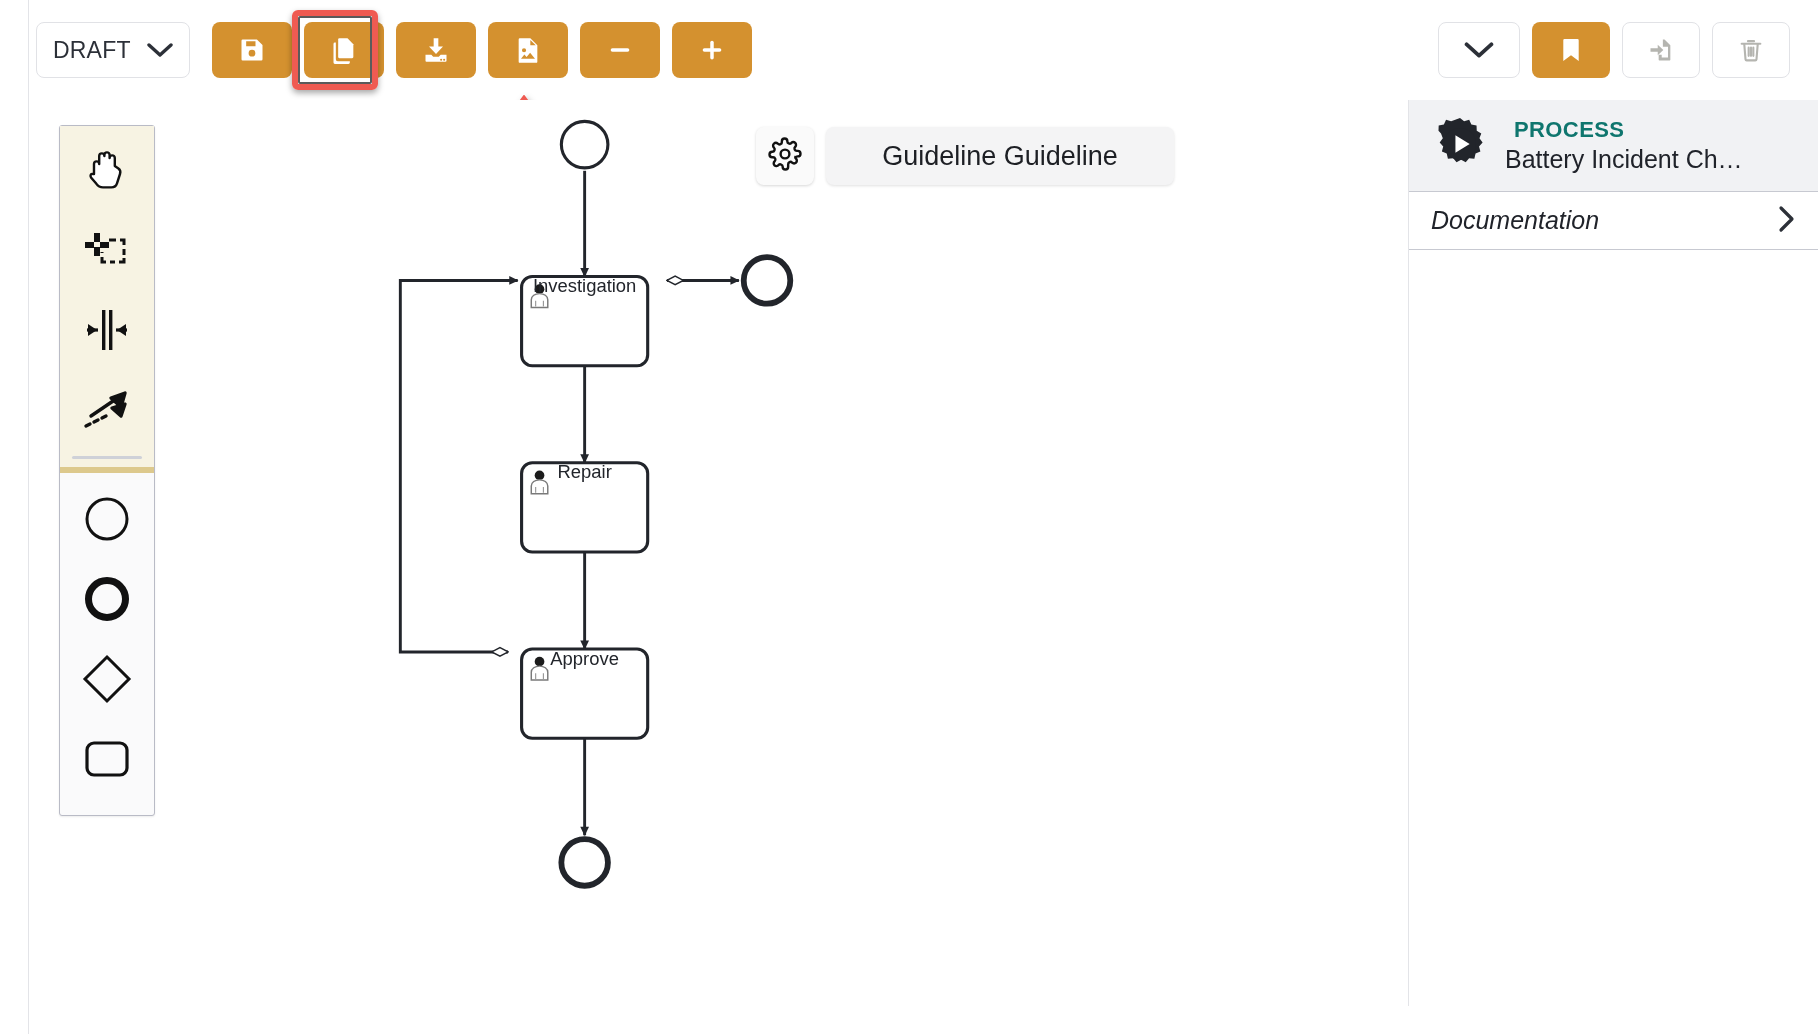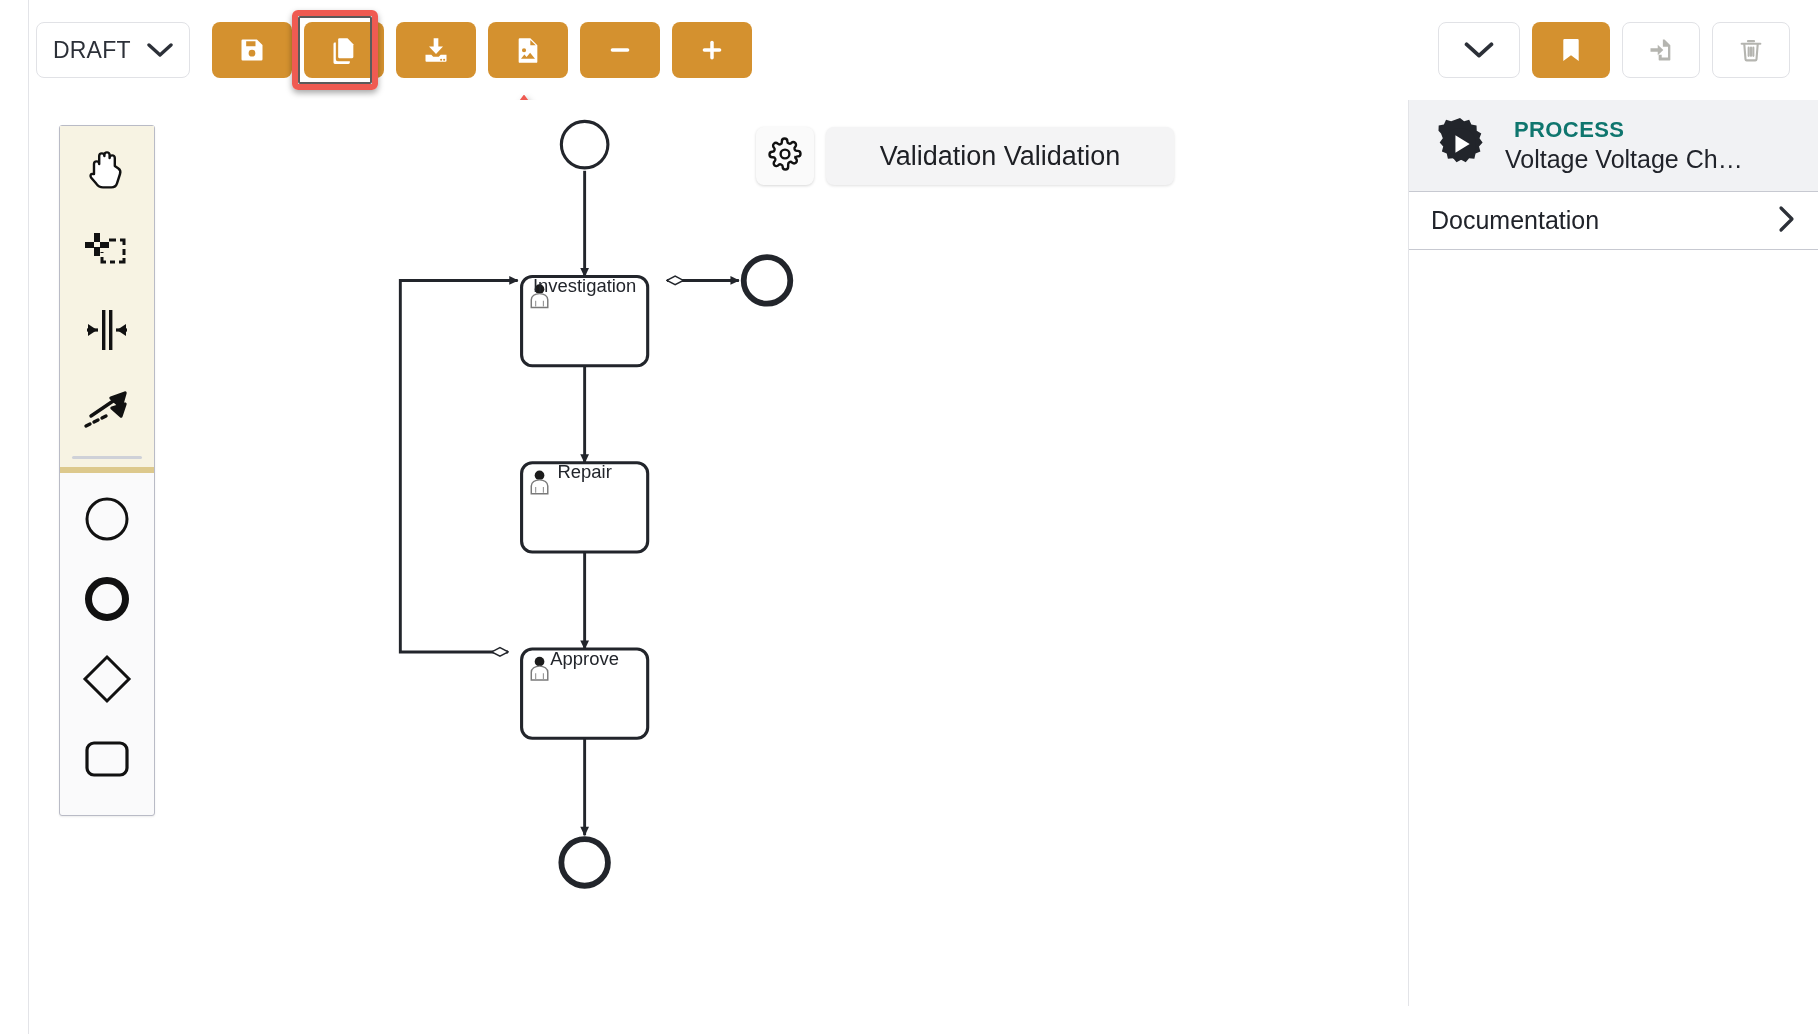--- a/index.html
+++ b/index.html
@@ -108,21 +108,21 @@
     background:#f1f2f4; border-bottom:1px solid #c7c9d1;
   }
   .props-header .ptxt { display:flex; flex-direction:column; justify-content:center; line-height:1.2; overflow:hidden;}
   .props-kind { font-size:22px; font-weight:bold; color:#0f766e; letter-spacing:.4px;margin-left:9px; }
   .props-title { font-size:25px; color:#20232a; white-space:nowrap; overflow:hidden; }
   .props-row {
     height:58px; display:flex; align-items:center;
     padding:0 22px; border-bottom:1px solid #c7c9d1; cursor:pointer;
   }
   .props-row .label { font-size:25px; color:#20232a; flex:1; }
-  .props-row.italic .label { }
+  .props-row.italic .label { font-style:italic; }
   .dot { width:14px; height:14px; border-radius:50%; background:#565b6b; margin-right:36px; }
 </style>
 </head>
 <body>
 
 <div id="app">
 
   <div class="rail-divider"></div>
 
   <div class="toolbar">
@@ -327,21 +327,21 @@
     </div>
 
     <div class="chip-gear">
       <span>
         <svg width="34" height="34" viewBox="0 0 24 24" fill="none" stroke="#111" stroke-width="1.7">
           <circle cx="12" cy="12" r="3.1"></circle>
           <path d="M19.4 13.5a1.6 1.6 0 0 0 .32 1.77l.06.06a1.94 1.94 0 1 1-2.75 2.75l-.06-.06a1.6 1.6 0 0 0-1.77-.32 1.6 1.6 0 0 0-.97 1.47V21a1.94 1.94 0 0 1-3.88 0v-.1a1.6 1.6 0 0 0-1.05-1.47 1.6 1.6 0 0 0-1.77.32l-.06.06A1.94 1.94 0 1 1 4.72 17.1l.06-.06a1.6 1.6 0 0 0 .32-1.77 1.6 1.6 0 0 0-1.47-.97H3a1.94 1.94 0 0 1 0-3.88h.1a1.6 1.6 0 0 0 1.47-1.05 1.6 1.6 0 0 0-.32-1.77l-.06-.06A1.94 1.94 0 1 1 6.9 4.72l.06.06a1.6 1.6 0 0 0 1.77.32h.08a1.6 1.6 0 0 0 .97-1.47V3a1.94 1.94 0 1 1 3.88 0v.1a1.6 1.6 0 0 0 .97 1.47 1.6 1.6 0 0 0 1.77-.32l.06-.06a1.94 1.94 0 1 1 2.75 2.75l-.06.06a1.6 1.6 0 0 0-.32 1.77v.08a1.6 1.6 0 0 0 1.47.97H21a1.94 1.94 0 1 1 0 3.88h-.1a1.6 1.6 0 0 0-1.5.97z"></path>
         </svg>
       </span>
     </div>
-    <div class="chip-name">Validation Validation</div>
+    <div class="chip-name">Guideline Guideline</div>
 
     <svg class="diagram" viewBox="0 0 1408 934">
       <defs>
         <marker id="arrow" markerWidth="11" markerHeight="11" refX="9.2" refY="5.5" orient="auto" markerUnits="userSpaceOnUse">
           <path d="M0.5 1 L10 5.5 L0.5 10 z" fill="#22252b"></path>
         </marker>
         <marker id="cond" markerWidth="20" markerHeight="12" refX="1.2" refY="6" orient="auto" markerUnits="userSpaceOnUse">
           <path d="M1 6 L9.5 1.6 L18 6 L9.5 10.4 Z" fill="#fff" stroke="#22252b" stroke-width="1.5"></path>
         </marker>
       </defs>
@@ -408,21 +408,21 @@
     <div class="props-header">
       <span>
         <svg width="58" height="58" viewBox="0 0 24 24" fill="#22252b">
           <path d="M12 1.2l1.7 1.35 2.1-.62.9 2 2.15.38.08 2.18 1.87 1.12-.75 2.05 1.3 1.74-1.47 1.6.56 2.1-2 .86-.5 2.12-2.17-.17-1.4 1.67-1.9-1.06-1.9 1.06-1.4-1.67-2.17.17-.5-2.12-2-.86.56-2.1-1.47-1.6 1.3-1.74-.75-2.05L3.1 6.5l.08-2.18 2.15-.38.9-2 2.1.62L12 1.2z"></path>
           <circle cx="12" cy="12" r="6.6" fill="#22252b"></circle>
           <path d="M10.1 8.4 L16 12 l-5.9 3.6 z" fill="#fff"></path>
         </svg>
       </span>
       <span class="ptxt">
         <span class="props-kind">PROCESS</span>
-        <span class="props-title">Voltage Voltage Ch…</span>
+        <span class="props-title">Battery Incident Ch…</span>
       </span>
     </div>
 
 
     <div class="props-row italic">
       <span class="label">Documentation</span>
       <span>
         <svg width="18" height="28" viewBox="0 0 18 28">
             <path d="M3 3 L14 14 L3 25" fill="none" stroke="#2c3038" stroke-width="3.2" stroke-linecap="round" stroke-linejoin="round"></path>
           </svg>

